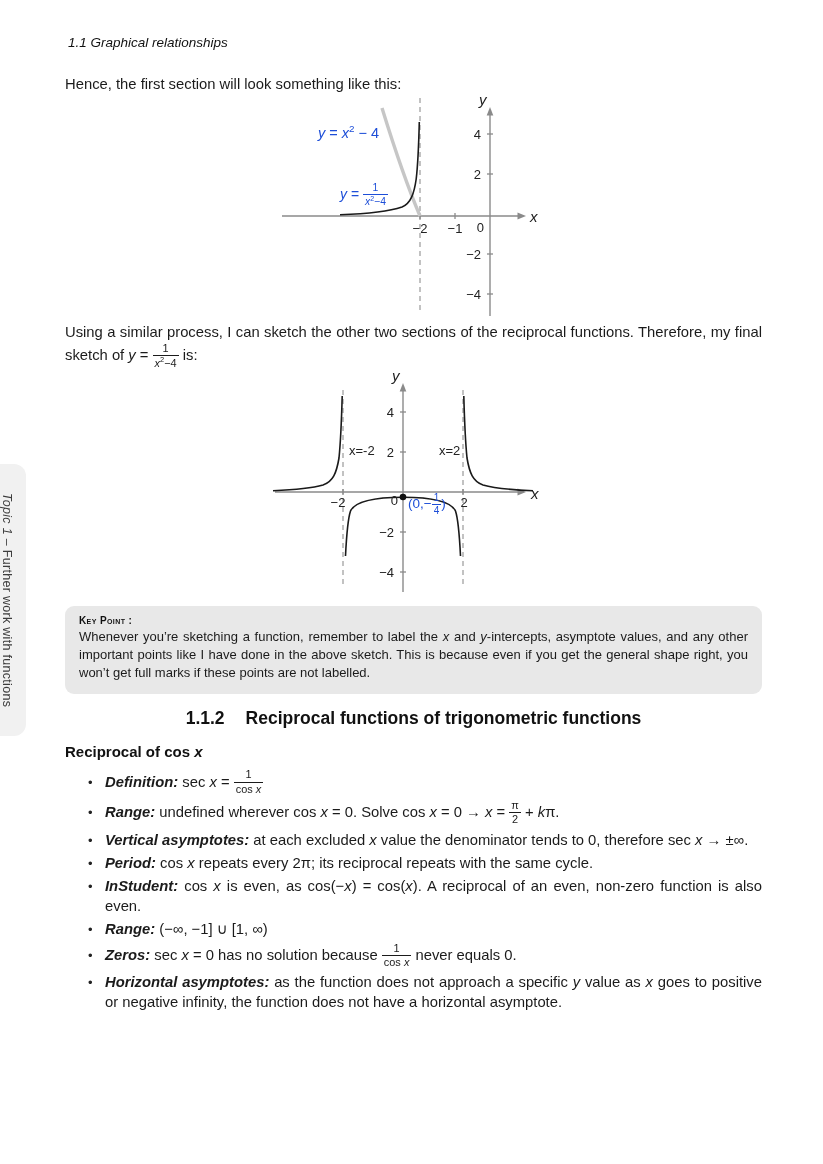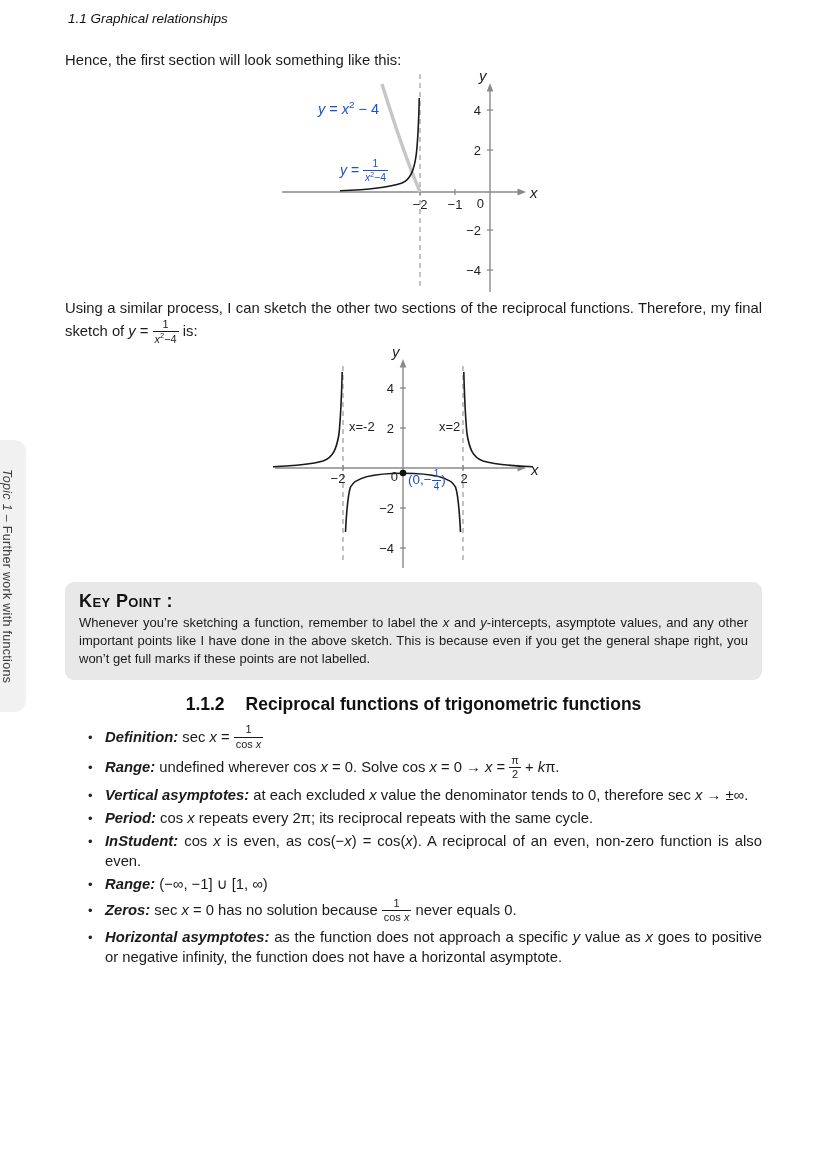--- a/index.html
+++ b/index.html
@@ -1,17 +1,17 @@
 <!DOCTYPE html>
 <html><head>
 <meta charset="utf-8">
 <style>
   html,body{margin:0;padding:0;background:#fff;}
   .page{position:relative;width:823px;height:1129px;background:#fff;overflow:hidden;
-        font-family:"Liberation Sans","DejaVu Sans",sans-serif;color:#1b1b1b;}
+        font-family:"Liberation Sans","DejaVu Sans",sans-serif;color:#1b1b1b;margin-top:24px;}
   .running-head{position:absolute;left:68px;top:11px;font-size:13.5px;font-style:italic;color:#111;}
   
   .side-tab{position:absolute;left:-12px;top:440px;width:38px;height:272px;background:#f1f1f1;
             border-radius:12px;display:flex;align-items:center;justify-content:center;}
   .side-tab .vtext{writing-mode:vertical-rl;font-size:12.5px;color:#3d3d3d;white-space:nowrap;letter-spacing:.3px;}
   .side-tab .vtext i{font-style:italic;}
   
   .content{position:absolute;left:65px;top:50px;width:697px;}
   p.body{font-size:14.8px;line-height:1.36;margin:0;text-align:justify;}
   .p1{margin-top:7px;}
@@ -27,21 +27,21 @@
   
   .frac{display:inline-flex;flex-direction:column;vertical-align:middle;text-align:center;
         font-size:.74em;line-height:1.2;position:relative;top:-.05em;}
   .frac .num{display:block;border-bottom:1.3px solid currentColor;padding:0 2px;}
   .frac .den{display:block;padding:0 2px;}
   sup{font-size:.68em;}
   i{font-style:italic;}
   b{font-weight:bold;font-style:italic;}
   
   .keypoint{margin-top:8px;background:#e8e8e8;border-radius:9px;padding:9px 14px 12px 14px;}
-  .kp-title{font-size:18px;font-weight:bold;font-variant:small-caps;letter-spacing:.4px;color:#111;}
+  .kp-title{font-size:10px;font-weight:bold;font-variant:small-caps;letter-spacing:.4px;color:#111;}
   .kp-body{font-size:13px;line-height:1.38;text-align:justify;margin-top:2px;}
   
   .sec-head{margin-top:14px;font-size:17.5px;font-weight:bold;color:#111;text-align:center;}
   .sec-head .num{margin-right:21px;}
   .sub-head{margin-top:14px;font-size:15px;font-weight:bold;color:#111;}
   
   .bullets{margin-top:9px;}
   .bullet{display:flex;align-items:baseline;margin:0 0 3px 23px;}
   .bullet .dot{width:17px;flex:0 0 17px;font-size:13px;color:#222;}
   .bullet .btext{flex:1;font-size:14.8px;line-height:1.36;text-align:justify;}
@@ -158,20 +158,21 @@
 
     <div class="keypoint">
       <div class="kp-title">Key Point :</div>
       <div class="kp-body">Whenever you’re sketching a function, remember to label the <i>x</i> and <i>y</i>-intercepts, asymptote values, and any other important points like I have done in the above sketch.  This is because even if you get the general shape right, you won’t get full marks if these points are not labelled.</div>
     </div>
 
     <div class="sec-head">
       <span class="num">1.1.2</span><span>Reciprocal functions of trigonometric functions</span>
     </div>
 
+    <div class="sub-head">Reciprocal of cos <i>x</i></div>
 
     <div class="bullets">
       <div class="bullet">
           <span class="dot">•</span>
           <span class="btext"><b>Definition: </b>sec <i>x</i> = <span class="frac">
               <span class="num">1</span>
               <span class="den">cos <i>x</i></span>
             </span></span>
         </div>
       <div class="bullet">

